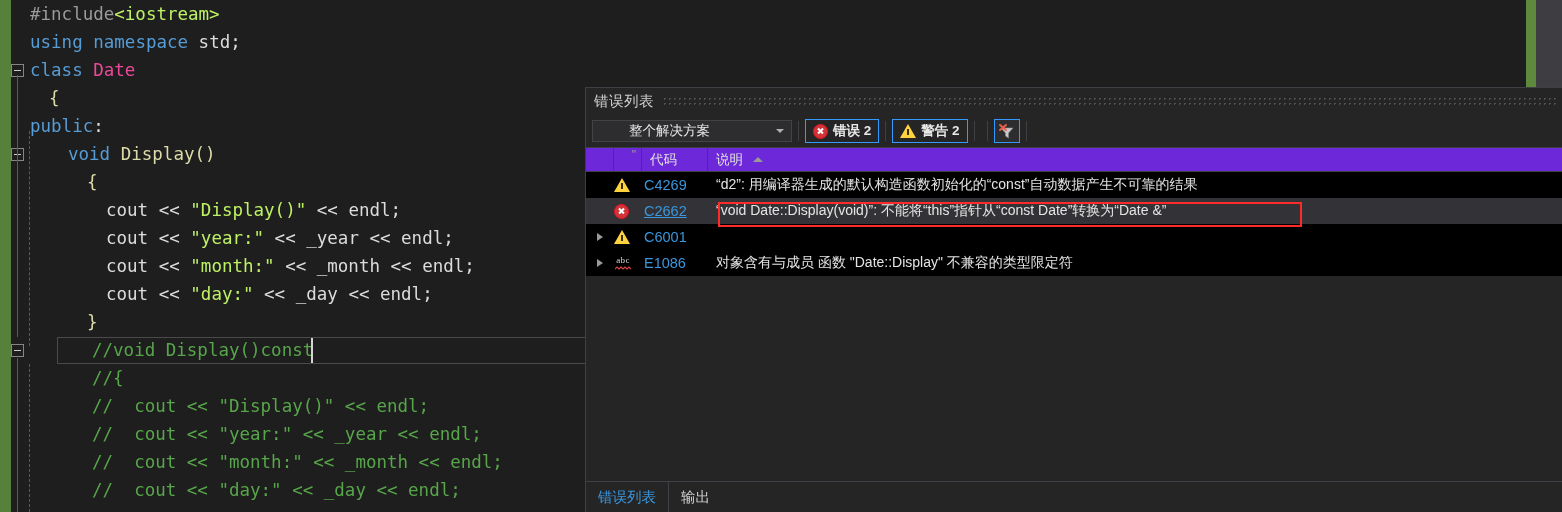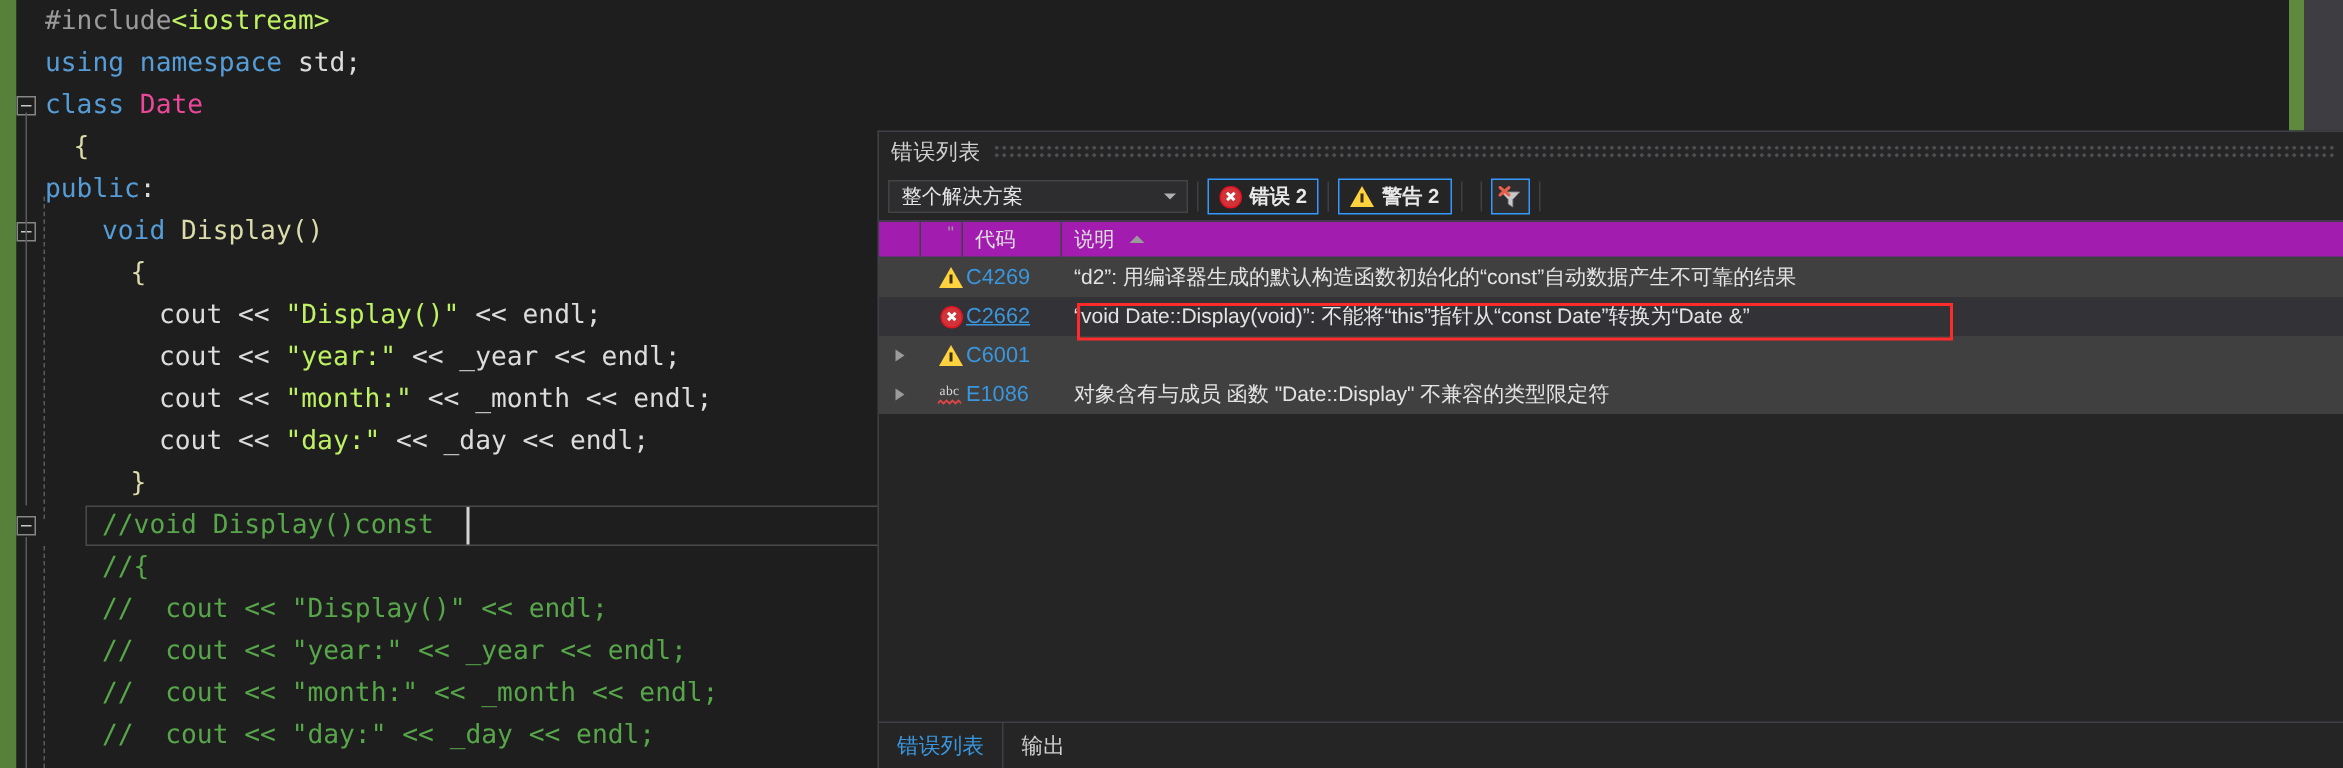--- a/index.html
+++ b/index.html
@@ -29,21 +29,21 @@
     white-space:pre;
   }
   .cl{height:28px;position:relative;padding-left:8px;}
   .cl span{white-space:pre;}
   .kw{color:#569cd6;}
   .kw2{color:#ec4899;}
   .pp{color:#9b9b9b;}
   .str{color:#bef264;}
   .pl{color:#dcdcaa;}
   .id{color:#dcdcdc;}
-  .com{color:#57a64a;}
+  .com{color:#57a64a;margin-left:24px;}
   .punc{color:#dcdcdc;}
   .brace{color:#dcdcaa;}
 
   
   #cur-line{
     position:absolute;left:57px;top:337px;width:1475px;height:27px;
     border:1px solid #4a4a4a;box-sizing:border-box;
     pointer-events:none;
   }
   #caret{
@@ -111,21 +111,21 @@
   #toolbar{
     height:32px;display:flex;align-items:center;
     padding:0 6px;gap:0px;background:#252526;
   }
   .tb-sep{width:1px;height:20px;background:#3f3f46;margin:0 6px;}
   #scope-select{
     width:200px;height:22px;background:#2d2d30;border:1px solid #434346;
     box-sizing:border-box;display:flex;align-items:center;
     padding:0 4px 0 8px;color:#e6e6e6;font-size:13.5px;
   }
-  #scope-select .lbl{flex:1;}
+  #scope-select .lbl{flex:1;margin-left:28px;}
   .caret-dn{
     width:0;height:0;border-left:4px solid transparent;
     border-right:4px solid transparent;border-top:4px solid #b0b0b0;
     margin-right:3px;
   }
   .tb-btn{
     height:24px;display:flex;align-items:center;gap:5px;
     padding:0 7px;box-sizing:border-box;color:#e8e8e8;font-size:13.5px;
     border:1px solid transparent;
   }
@@ -172,49 +172,49 @@
   #build-select{
     width:195px;height:22px;background:#2d2d30;border:1px solid #434346;
     box-sizing:border-box;display:flex;align-items:center;
     padding:0 4px 0 8px;color:#e6e6e6;font-size:13.5px;
   }
   #build-select .lbl{flex:1;}
 
   
   #grid-head{
     height:23px;display:flex;
-    background:#a21caf;border-top:1px solid #3f3f46;
+    background:#6d28d9;border-top:1px solid #3f3f46;
     border-bottom:1px solid #3f3f46;color:#e0e0e0;font-size:13.5px;
   }
   .gh{height:23px;display:flex;align-items:center;
       border-right:1px solid #3f3f46;box-sizing:border-box;padding-left:8px;}
   .gh.c0{width:28px;padding:0;}
   .gh.c1{width:28px;padding:0;position:relative;}
   .gh.c1:after{
     content:'"';position:absolute;right:5px;top:0px;color:#9a9a9a;font-size:12px;
   }
   .gh.c2{width:66px;}
   .gh.c3{flex:1;border-right:none;display:flex;align-items:center;gap:10px;}
   .sort-asc{
     width:0;height:0;border-left:5px solid transparent;
     border-right:5px solid transparent;border-bottom:5px solid #9a9a9a;
   }
 
-  #rows{position:relative;background:#404040;}
+  #rows{position:relative;background:#000000;}
   .row{
     height:26px;display:flex;align-items:center;
     font-size:14px;color:#e4e4e4;position:relative;
   }
   .row.selected{background:#333337;}
   .cell-exp{width:28px;display:flex;align-items:center;justify-content:center;}
   .tri{
     width:0;height:0;border-top:4.5px solid transparent;
     border-bottom:4.5px solid transparent;border-left:6px solid #9a9a9a;
   }
-  .cell-ico{width:28px;display:flex;align-items:center;justify-content:flex-end;}
+  .cell-ico{width:28px;display:flex;align-items:center;justify-content:flex-start;}
   .cell-code{
     width:66px;color:#3a96dd;font-size:14.5px;padding-left:2px;
     font-family:"Liberation Sans",sans-serif;
   }
   .cell-code.link{text-decoration:underline;}
   .cell-desc{flex:1;white-space:nowrap;overflow:hidden;padding-left:6px;}
 
   .ico-abc{
     width:18px;height:14px;position:relative;flex:0 0 auto;
   }

